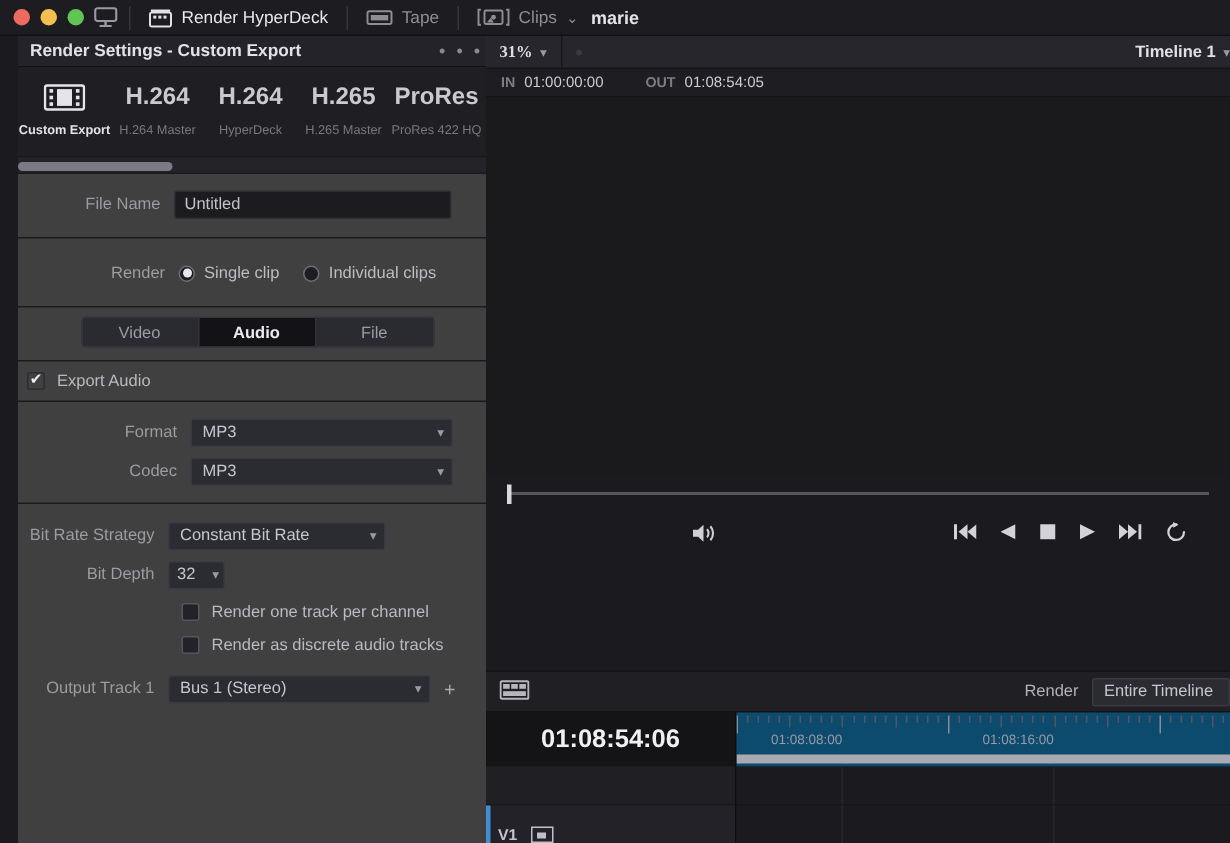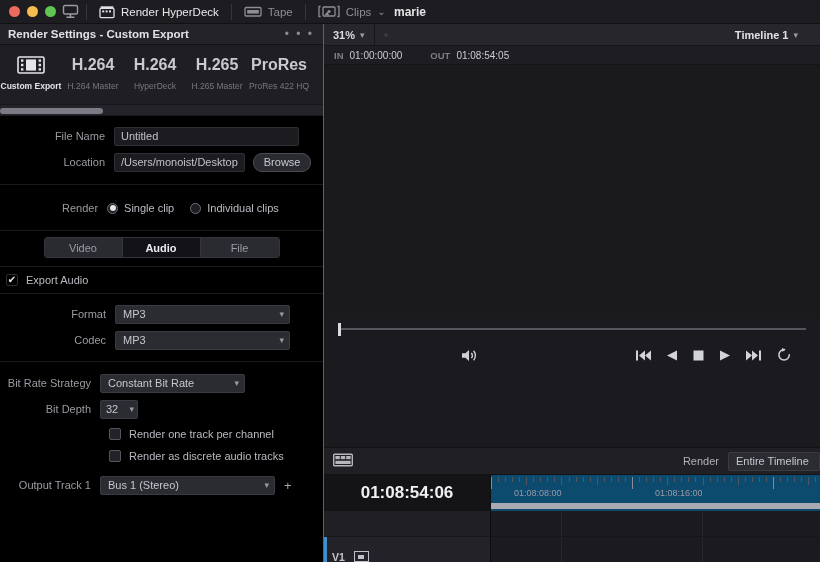--- a/index.html
+++ b/index.html
@@ -36,23 +36,23 @@
   .tb-icon { display: inline-flex; align-items: center; justify-content: center; }
   .proj-title {
     position: absolute; left: 0; right: 0; top: 0; height: 24px;
     display: flex; align-items: center; justify-content: center;
     color: #e4e4e8; font-size: 12px; font-weight: 700; pointer-events: none;
   }
   .monitor-ico { margin-left: 6px; }
 
   
   .leftpanel {
-    position: absolute; left: 0; top: 24px; width: 324px; height: 538px;
-    background: #000000;
-    border-right: 1px solid #c2410c;
+    position: absolute; left: 12px; top: 24px; width: 324px; height: 538px;
+    background: #404040;
+    border-right: 5px solid #c2410c;
   }
   .lp-header {
     height: 21px; background: #232329;
     display: flex; align-items: center; justify-content: space-between;
     padding: 0 9px 0 8px;
     border-bottom: 1px solid #111114;
   }
   .lp-title { color: #e2e2e6; font-size: 11.5px; font-weight: 700; }
   .lp-dots { color: #8a8a91; font-size: 12px; letter-spacing: 2px; }
 
@@ -71,21 +71,21 @@
   .preset.sel .sub { color: #e2e2e8; font-weight: 700; }
   .film-ico { height: 22px; display: flex; align-items: center; }
 
   .scroller { height: 11px; background: #232329; position: relative; border-bottom: 1px solid #1a1a1e; }
   .scroll-thumb {
     position: absolute; left: 0; top: 3px; width: 103px; height: 6px;
     background: #7b7b86; border-radius: 3px;
   }
 
   
-  .sect { padding: 8px 14px; }
+  .sect { padding: 8px 4px; }
   .divline { height: 1px; background: #1a1a1e; }
   .row { display: flex; align-items: center; height: 24px; margin-bottom: 2px; }
   .lbl {
     width: 100px; text-align: right; padding-right: 9px;
     color: #9b9ba3; font-size: 11px; flex: none;
   }
   .field {
     height: 19px; background: #1b1b20; border: 1px solid #2e2e35;
     border-radius: 2px; color: #c2c2c9; font-size: 11px;
     display: flex; align-items: center; padding: 0 6px;
@@ -153,26 +153,26 @@
   .indentrow { padding-left: 109px; }
   .plusbtn { margin-left: 9px; color: #a6a6af; font-size: 13px; }
 
   
   .right { position: absolute; left: 324px; top: 24px; width: 496px; height: 538px; background: #1b1b1f; }
 
   .viewer-hdr {
     height: 22px; background: #26262c; display: flex; align-items: center;
     border-bottom: 1px solid #141418; position: relative;
   }
-  .zoombox { display: flex; align-items: center; gap: 5px; padding: 0 9px; color: #dcdce2; font-size: 11px; font-weight: 700; }
+  .zoombox { display: flex; align-items: center; gap: 5px; padding: 0 9px; color: #dcdce2; font-size: 11px; font-weight: 700; font-family: Liberation Serif, serif; }
   .zoombox .chev { color: #9a9aa3; font-size: 9px; font-weight: 400; }
   .vh-sep { width: 1px; height: 22px; background: #161619; }
   .vh-dot { width: 4px; height: 4px; border-radius: 50%; background: #3a3a42; margin-left: 9px; }
   .timeline-pick {
-    position: absolute; right: 22px; top: 0; height: 22px;
+    position: absolute; right: 0; top: 0; height: 22px;
     display: flex; align-items: center; gap: 5px;
     color: #e0e0e6; font-size: 11px; font-weight: 700;
   }
 
   .inout {
     height: 19px; background: #1d1d22; display: flex; align-items: center;
     padding-left: 10px; gap: 6px; border-bottom: 1px solid #141418;
   }
   .io-tag { color: #7d7d86; font-size: 9.5px; font-weight: 700; }
   .io-tc { color: #ccccd3; font-size: 10px; margin-right: 22px; }
@@ -339,25 +339,20 @@
     </div>
 
     <div class="scroller">
       <div class="scroll-thumb"></div>
     </div>
 
     <div class="sect">
       <div class="row">
         <span class="lbl">File Name</span>
         <span class="field fname">Untitled</span>
-      </div>
-      <div class="row">
-        <span class="lbl">Location</span>
-        <span class="field loc">/Users/monoist/Desktop</span>
-        <span class="btn-browse">Browse</span>
       </div>
     </div>
 
     <div class="divline"></div>
 
     <div class="sect" style="padding:10px 0 9px;">
       <div class="radiorow" style="padding-left:62px;">
         <span class="radio-lbl">Render</span>
         <span class="radio on"></span>
         <span class="radio-text">Single clip</span>

